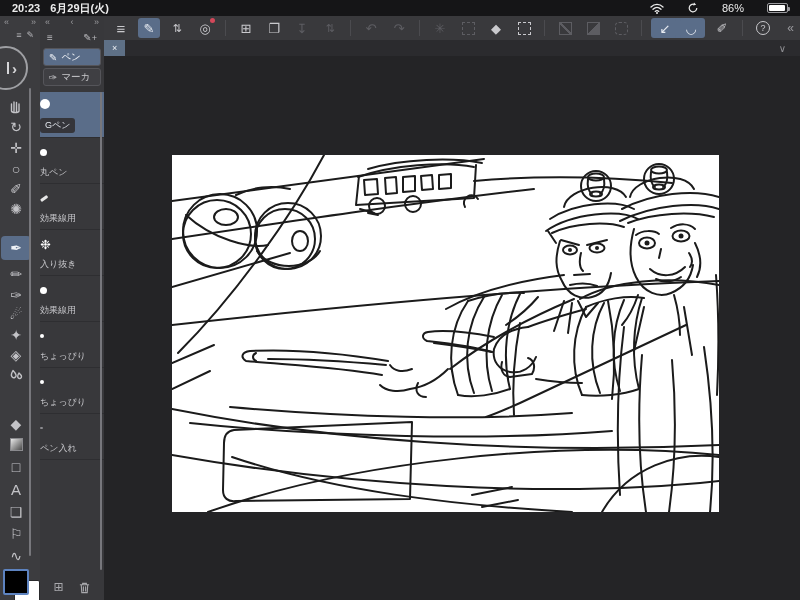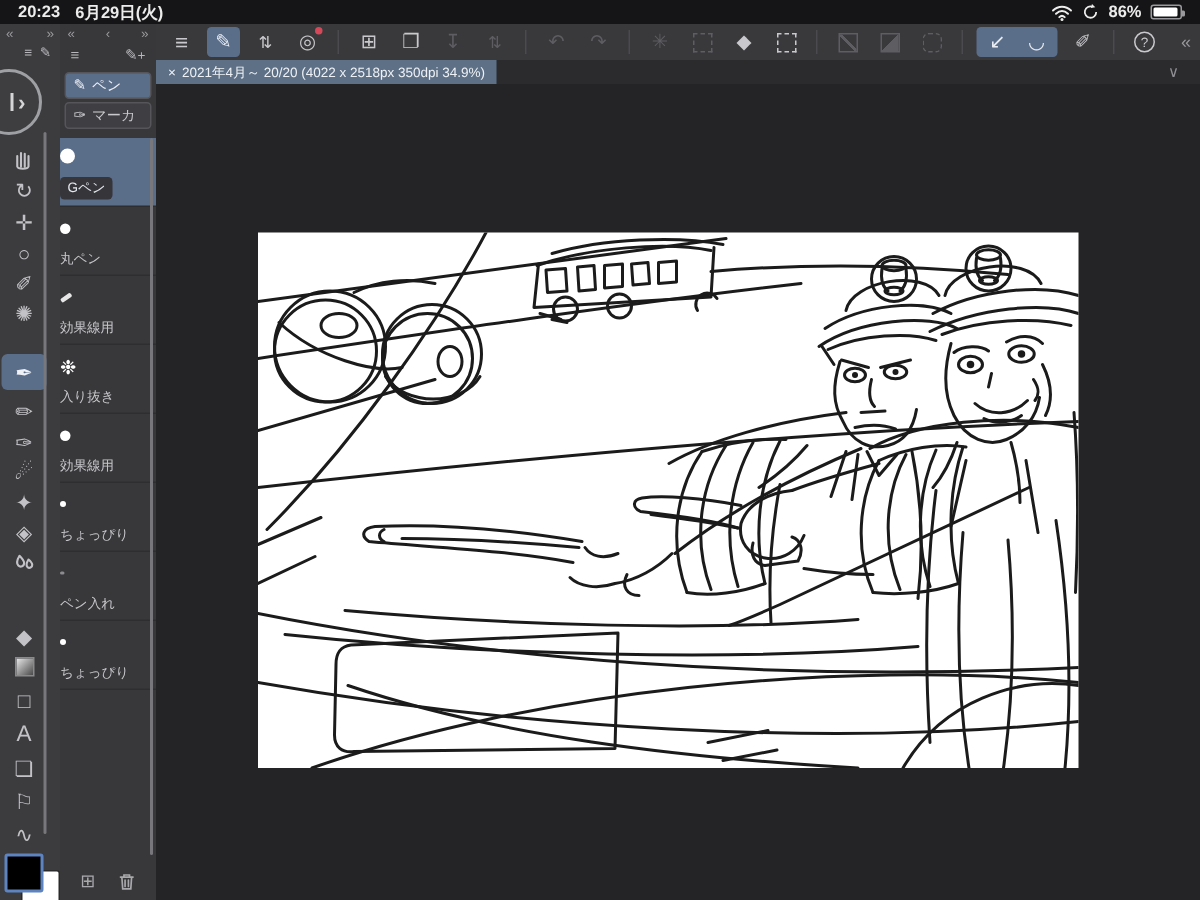--- a/index.html
+++ b/index.html
@@ -5,21 +5,21 @@
   * { margin:0; padding:0; box-sizing:border-box; }
   html,body { width:800px; height:600px; overflow:hidden; background:#262626;
     font-family:"Liberation Sans","DejaVu Sans",sans-serif; }
   .screen { position:relative; width:800px; height:456px; }
 
   
   .statusbar { position:absolute; left:0; top:0; width:800px; height:16px;
     background:#151517; color:#ececec; display:flex; align-items:center;
     justify-content:space-between; padding:0 12px; font-size:11px; font-weight:700; }
   .sb-left { display:flex; gap:10px; align-items:center; }
-  .sb-right { display:flex; gap:6px; align-items:center; font-weight:700; }
+  .sb-right { display:flex; gap:23px; align-items:center; font-weight:400; }
   .wifi-svg { width:14px; height:11px; }
   .rot-svg { width:12px; height:12px; }
   .battery { position:relative; width:21px; height:10px; border:1px solid #9a9a9e;
     border-radius:2px; }
   .battery .fill { position:absolute; left:1px; top:1px; bottom:1px; width:86%;
     background:#fff; border-radius:1px; }
   .battery .nub { position:absolute; right:-3px; top:2.5px; width:2px; height:4px;
     background:#9a9a9e; border-radius:0 1px 1px 0; }
 
   
@@ -205,21 +205,20 @@
     <span class="tb-div"></span>
     <span class="tb-btn">
       <span class="help-circ">?</span>
     </span>
     <span class="tb-collapse">«</span>
   </div>
 
   <div class="tabbar">
     <div class="doc-tab">
       <span>×</span>
-      <span>2021年4月～ 20/20 (4022 x 2518px 350dpi 34.9%)</span>
     </div>
     <span class="tab-chev">∨</span>
   </div>
 
   <div class="toolstrip">
     <div class="ts-arrows">
       <span>«</span>
       <span>»</span>
     </div>
     <div class="ts-head">
@@ -320,29 +319,29 @@
         <span class="st-label">効果線用</span>
       </div>
       <div class="st-item">
         <span class="tipwrap">
             <span class="tip-sm"></span>
           </span>
         <span class="st-label">ちょっぴり</span>
       </div>
       <div class="st-item">
         <span class="tipwrap">
+            <span class="tip-sm"></span>
+          </span>
+        <span class="st-label">ちょっぴり</span>
+      </div>
+      <div class="st-item">
+        <span class="tipwrap">
             <span class="tip-faint"></span>
           </span>
         <span class="st-label">ペン入れ</span>
-      </div>
-      <div class="st-item">
-        <span class="tipwrap">
-            <span class="tip-sm"></span>
-          </span>
-        <span class="st-label">ちょっぴり</span>
       </div>
     </div>
     <span class="st-scroll"></span>
     <div class="st-footer">
       <span>⊞</span>
       <svg viewBox="0 0 14 14">
         <path d="M2.5 4 h9 M5 4 V2.5 h4 V4 M3.5 4 l0.6 8.5 h5.8 l0.6 -8.5 M5.8 6.2 v4.5 M8.2 6.2 v4.5"></path>
       </svg>
     </div>
   </div>

